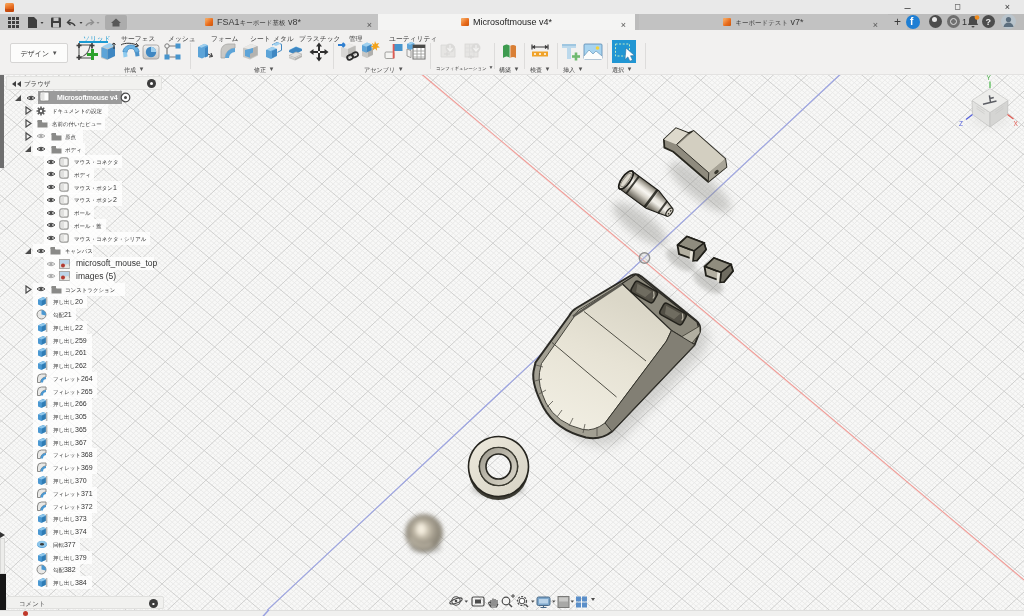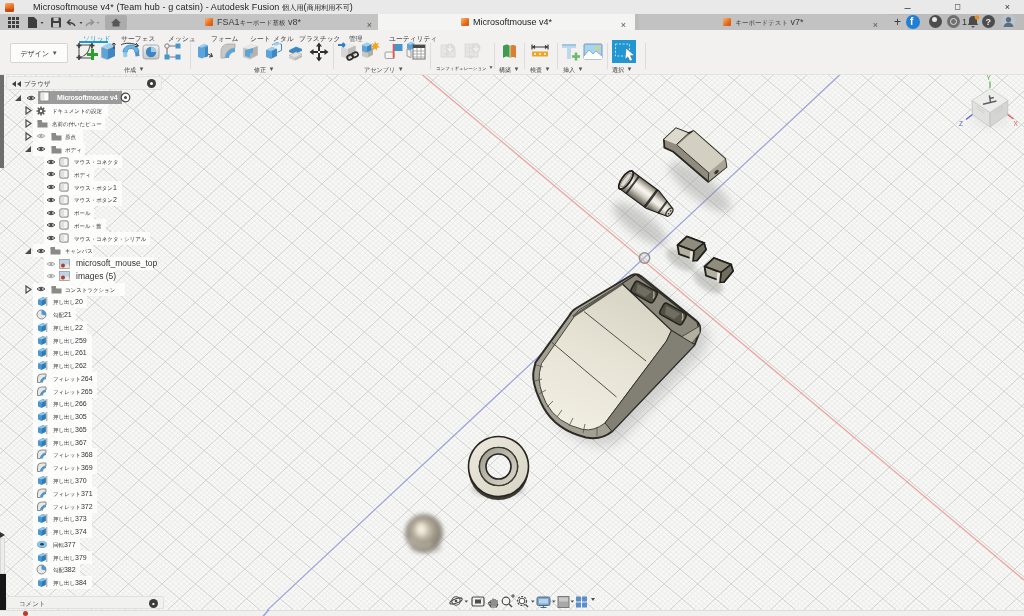--- a/index.html
+++ b/index.html
@@ -583,21 +583,20 @@
       <g fill="#5b8fc9">
         <rect x="127" y="3.5" width="5" height="5"></rect>
         <rect x="133" y="3.5" width="5" height="5"></rect>
         <rect x="127" y="9.5" width="5" height="5"></rect>
         <rect x="133" y="9.5" width="5" height="5"></rect>
       </g>
     </svg>
     <div class="abs" style="left:591px;top:598px;width:0;height:0;border-top:3px solid #4c4c4c;border-left:2.5px solid transparent;border-right:2.5px solid transparent"></div>
 <div id="titlebar">
   <div class="abs" style="left:5px;top:2.5px;width:9px;height:9px;border-radius:1.5px;background:linear-gradient(160deg,#f59a4e 15%,#e4661c 55%,#cf5512);box-shadow:inset 0 -3px 0 rgba(180,60,10,.55)"></div>
-  <div class="ttl">Microsoftmouse v4* (Team hub - g catsin) - Autodesk Fusion <span class="cj">個人用</span>(<span class="cj">商用利用不可</span>)</div>
   <div class="winbtn" style="left:901px">–</div>
   <div class="winbtn" style="left:951px;font-size:8px">◻</div>
   <div class="winbtn" style="left:1001px;font-size:9px">×</div>
 </div>
 <div id="tabbar">
 <div class="lefticons"></div>
 <svg class="abs" style="left:0;top:0" width="130" height="16" viewBox="0 0 130 16">
   <g fill="#3e3e3e">
     <rect x="8" y="3" width="3" height="3"></rect>
           <rect x="12" y="3" width="3" height="3"></rect>

